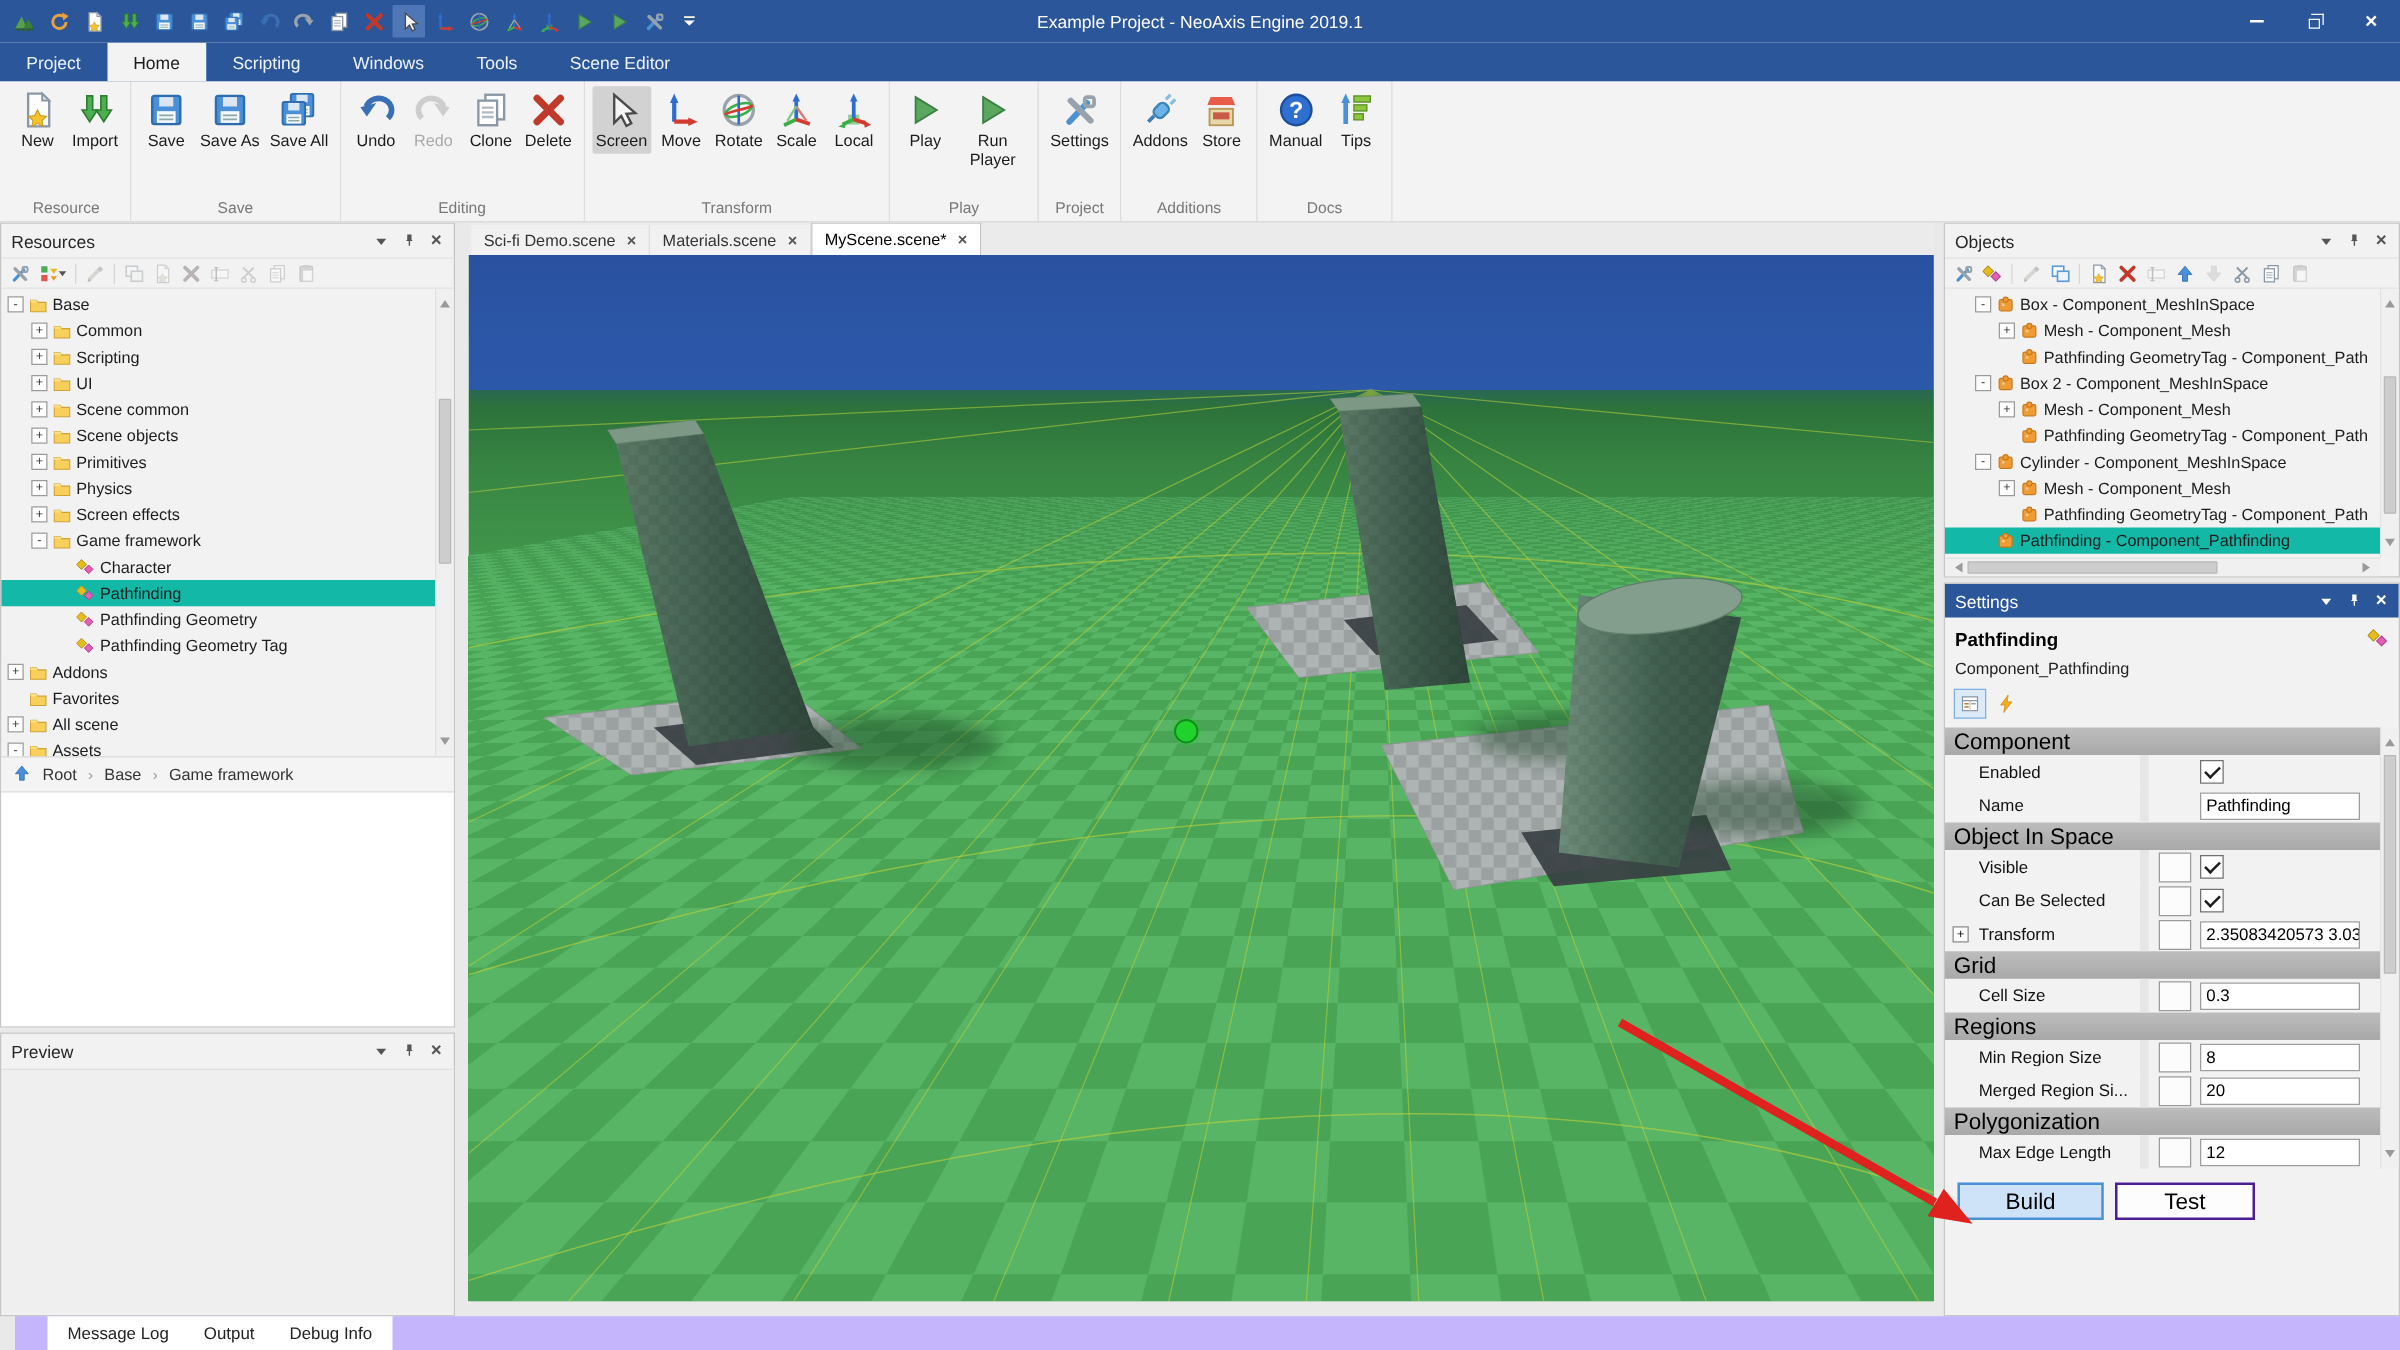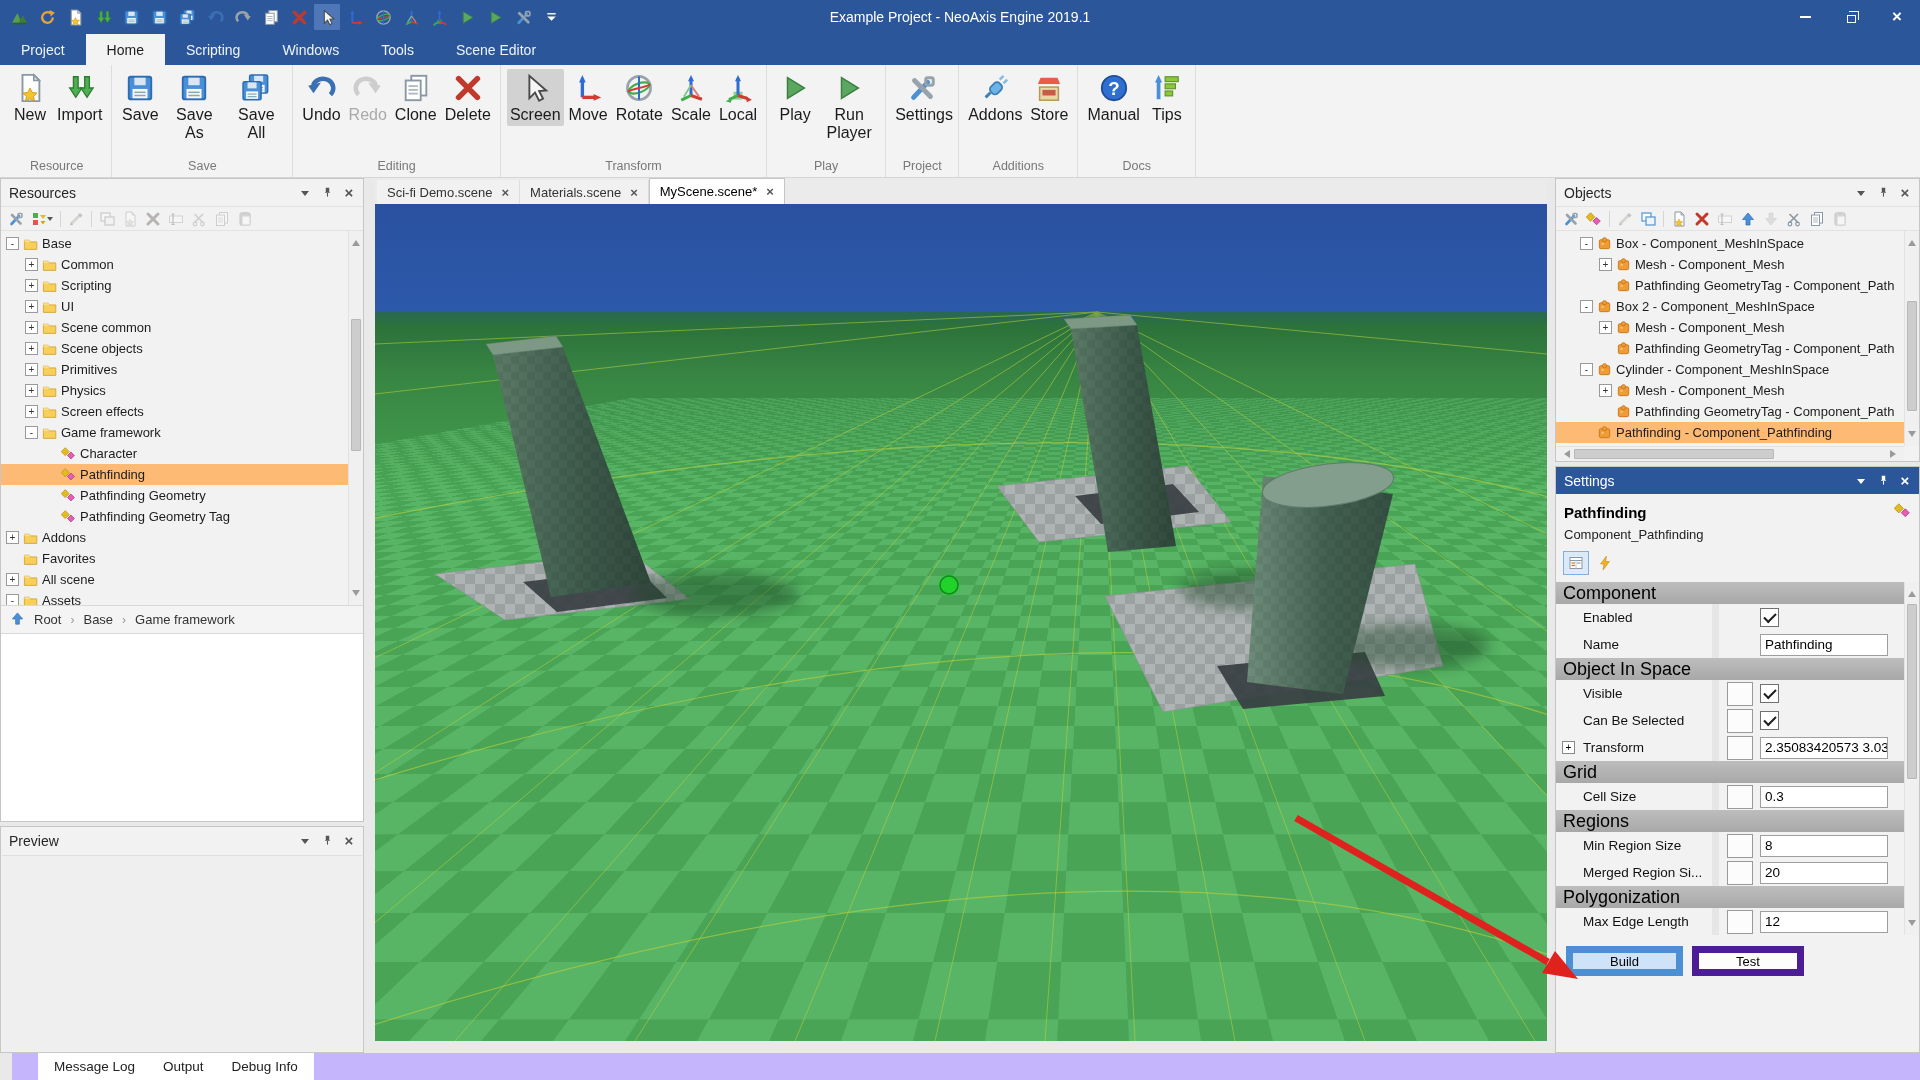--- a/index.html
+++ b/index.html
@@ -20,21 +20,21 @@
 
 
 .ribbon-tabs{position:absolute;top:34px;left:0;right:0;height:31px;background:#2b579a;display:flex;z-index:9}
 .rtab{color:#eef3fa;font-size:14px;padding:0 21px;display:flex;align-items:center}
 .rtab.act{background:#f3f3f3;color:#1c1c1c}
 .ribbon-body{position:absolute;top:65px;left:0;right:0;height:113px;background:#f3f3f3;border-bottom:1px solid #d5d5d5;display:flex;padding-left:2px;z-index:8}
 .rgroup{display:flex;flex-direction:column;border-right:1px solid #ddd;padding:0 2px}
 .rbtns{display:flex;align-items:flex-start;justify-content:center;gap:2px;padding:4px 4px 0}
 .rbtn{display:flex;flex-direction:column;align-items:center;min-width:44px;padding:3px 3px 2px;border-radius:2px}
 .rbtn .icon{height:32px;display:flex;align-items:center;justify-content:center}
-.rlbl{font-size:16px;color:#1b1b1b;text-align:center;line-height:1.12;max-width:54px;margin-top:2px}
+.rlbl{font-size:13px;color:#1b1b1b;text-align:center;line-height:1.12;max-width:54px;margin-top:2px}
 .rbtn.act{background:#d2d2d2}
 .rbtn.dis .rlbl{color:#a9a9a9}
 .rbtn.dis svg{opacity:.45;filter:grayscale(1)}
 .rglabel{margin-top:auto;text-align:center;color:#787878;font-size:12.5px;padding:2px 8px 4px}
 
 
 .main{position:absolute;top:178px;left:0;right:0;bottom:27px}
 .col-left{position:absolute;left:0;top:0;bottom:0;width:364px;display:flex;flex-direction:column}
 .col-center{position:absolute;left:375px;top:0;width:1172px;bottom:0}
 .col-right{position:absolute;left:1555px;right:0;top:0;bottom:0;display:flex;flex-direction:column}
@@ -47,21 +47,21 @@
 .pti.caret::after{content:"";border:4px solid transparent;border-top:5px solid currentColor;margin-top:5px}
 .pti.xx{font-size:15px;font-weight:bold;line-height:1}
 
 .ptoolbar{height:25px;display:flex;align-items:center;gap:7px;padding:0 7px;border-top:1px solid #e2e2e2;border-bottom:1px solid #e2e2e2;flex:none}
 .ptoolbar .dim svg{opacity:.38;filter:grayscale(.9)}
 .tsep{width:1px;height:16px;background:#d6d6d6}
 .tcaret{border:3.5px solid transparent;border-top:4.5px solid #555;margin-top:4px}
 
 
 .trow{height:21px;display:flex;align-items:center;gap:4px;font-size:13px;color:#1c1c1c;white-space:nowrap}
-.trow.sel{background:#fdba74}
+.trow.sel{background:#14b8a6}
 .texp{width:13px;height:13px;border:1px solid #9a9a9a;background:#fff;font-size:10px;line-height:11px;text-align:center;color:#333;flex:none}
 .texp.ph{visibility:hidden}
 .tlabel{overflow:hidden}
 
 
 .sb-v{position:absolute;right:0;top:0;bottom:0;width:15px;background:#f0f0f0;border-left:1px solid #e2e2e2}
 .sb-v .up{position:absolute;top:5px;left:3px;border:4.5px solid transparent;border-bottom:6px solid #9a9a9a}
 .sb-v .down{position:absolute;bottom:5px;left:3px;border:4.5px solid transparent;border-top:6px solid #9a9a9a}
 .sb-thumb{position:absolute;left:2px;right:2px;background:#cdcdcd;border:1px solid #b8b8b8;border-radius:1px}
 .sb-h{position:relative;height:15px;background:#f0f0f0;border-top:1px solid #e2e2e2;margin-right:15px;flex:none}
@@ -112,21 +112,21 @@
 .pg-row{height:27px;display:flex;align-items:center;position:relative}
 .pg-label{flex:none;width:156px;padding-left:27px;font-size:13.5px;color:#111;white-space:nowrap;overflow:hidden}
 .pg-band{flex:none;width:7px;align-self:stretch;background:#e6e6e6}
 .pg-defbox{flex:none;width:26px;height:24px;border:1px solid #9a9a9a;background:#fcfcfc;margin-left:8px}
 .pg-spacer{flex:none;width:34px}
 .pg-check{flex:none;width:19px;height:19px;border:1px solid #707070;background:#fff;margin-left:7px;position:relative}
 .pg-check.on::after{content:"";position:absolute;left:3px;top:4px;width:10px;height:5px;border-left:2px solid #1e1e1e;border-bottom:2px solid #1e1e1e;transform:rotate(-45deg)}
 .pg-input{flex:none;width:128px;height:22px;margin-left:7px;background:#fff;border:1px solid #9e9e9e;font-size:13.5px;padding:2px 4px;white-space:nowrap;overflow:hidden;color:#000}
 .pg-exp{position:absolute;left:6px;top:7px;width:13px;height:13px;border:1px solid #888;background:#fff;font-size:10px;line-height:11px;text-align:center}
 .set-buttons{display:flex;gap:9px;padding:11px 0 0 10px;flex:none}
-.btn{height:30px;display:flex;align-items:center;justify-content:center;font-size:13px;border:7px solid #4c1d95;background:#fdfdfd;color:#000}
+.btn{height:30px;display:flex;align-items:center;justify-content:center;font-size:18px;border:2px solid #4c1d95;background:#fdfdfd;color:#000}
 .btn.primary{width:117px;background:#cfe3f8;border-color:#4d8fd3}
 .btn.secondary{width:112px}
 
 
 .statusbar{position:absolute;left:12px;right:0;bottom:0;height:27px;background:#c4b5fd;display:flex;align-items:stretch}
 .status-tabs{display:flex;align-items:center;background:#fff;margin-left:26px;padding:0 16px;gap:28px}
 .stab{font-size:13.5px;color:#222}
 
 .annot{position:absolute;left:0;top:0;width:1920px;height:1080px;pointer-events:none;z-index:40}
 .icon{display:inline-flex;align-items:center;justify-content:center;flex:none}

